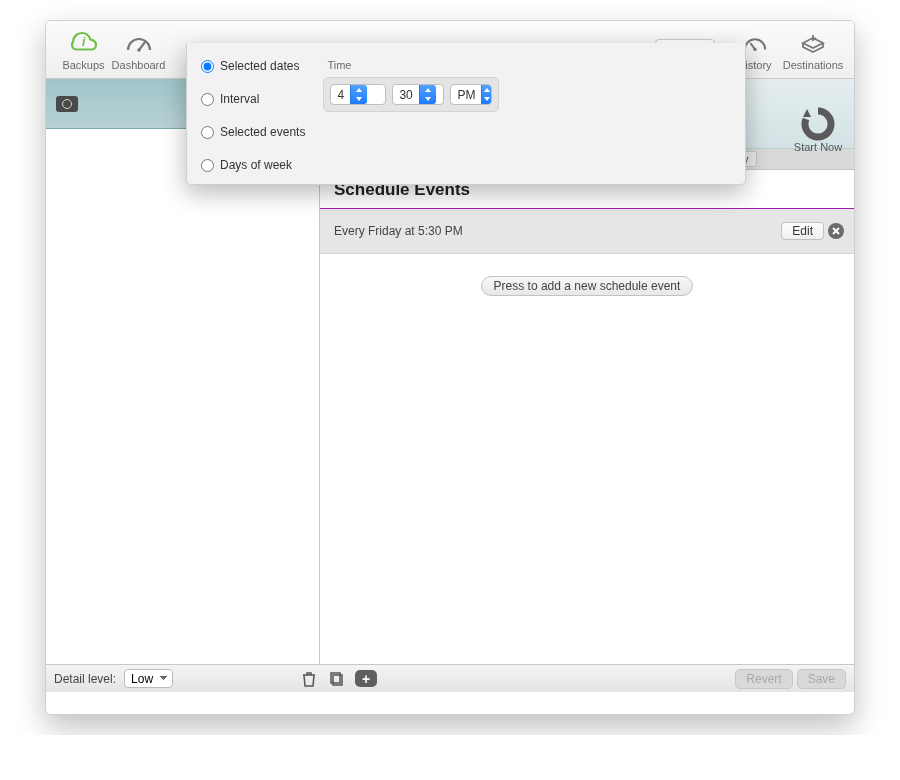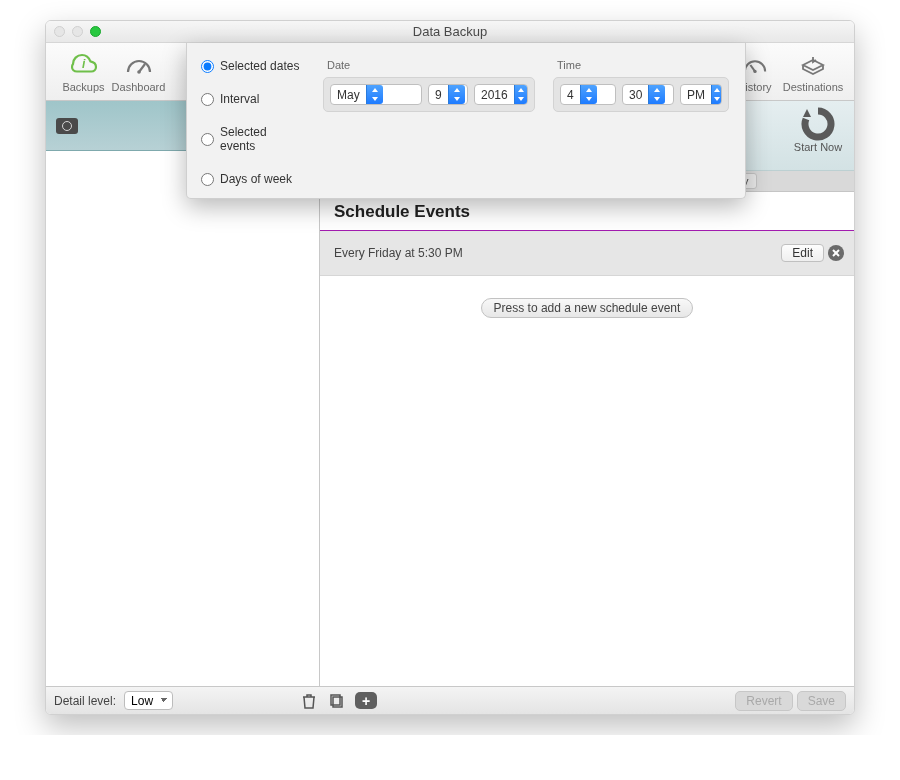--- a/index.html
+++ b/index.html
@@ -135,28 +135,20 @@
   .macsel .stepper::before{top:3px;border-bottom:4px solid #fff;}
   .macsel .stepper::after{bottom:3px;border-top:4px solid #fff;}
   .sheet-btns{display:flex;justify-content:flex-end;gap:8px;margin-top:28px;}
   .macbtn{background:linear-gradient(#fdfdfd,#efefef);border:1px solid #bcbcbc;border-radius:5px;padding:2px 14px;font-size:12px;color:#333;}
 </style>
 </head>
 <body>
 
 <div class="window">
 
-  <div class="titlebar">
-    <div class="traffic">
-      <div class="dot red"></div>
-      <div class="dot yel"></div>
-      <div class="dot grn"></div>
-    </div>
-    <div class="title">Data Backup</div>
-  </div>
 
   <div class="toolbar">
     <div class="tbitem">
       <div class="ico">
         <svg width="28" height="26" viewBox="0 0 28 26">
             <path d="M3 12c0-5 4-9 9-9 4 0 7 2.6 8.4 6.3C24 10 26 12 26 15c0 2.5-2 4.5-4.7 4.5H7C4 19.5 2 17.5 2 15c0-1.2.4-2.2 1-3z" fill="none" stroke="#6fbf4a" stroke-width="2.2"></path>
             <text x="12" y="16" font-size="12" fill="#6fbf4a" font-weight="bold" font-style="italic">i</text>
           </svg>
       </div>
       <div class="lbl">Backups</div>
@@ -211,37 +203,20 @@
         <label>
             <input type="radio" style="">
             <span>Selected events</span>
           </label>
         <label>
             <input type="radio" style="">
             <span>Days of week</span>
           </label>
       </div>
 
-      <div class="dt-col">
-        <div class="cap">Date</div>
-        <div class="dt-row">
-          <div class="macsel" style="width:92px">
-              <span class="txt">May</span>
-              <span class="stepper"></span>
-            </div>
-          <div class="macsel" style="width:40px">
-              <span class="txt">9</span>
-              <span class="stepper"></span>
-            </div>
-          <div class="macsel" style="width:54px">
-              <span class="txt">2016</span>
-              <span class="stepper"></span>
-            </div>
-        </div>
-      </div>
 
       <div class="dt-col">
         <div class="cap">Time</div>
         <div class="dt-row">
           <div class="macsel" style="width:56px">
               <span class="txt">4</span>
               <span class="stepper"></span>
             </div>
           <div class="macsel" style="width:52px">
               <span class="txt">30</span>

